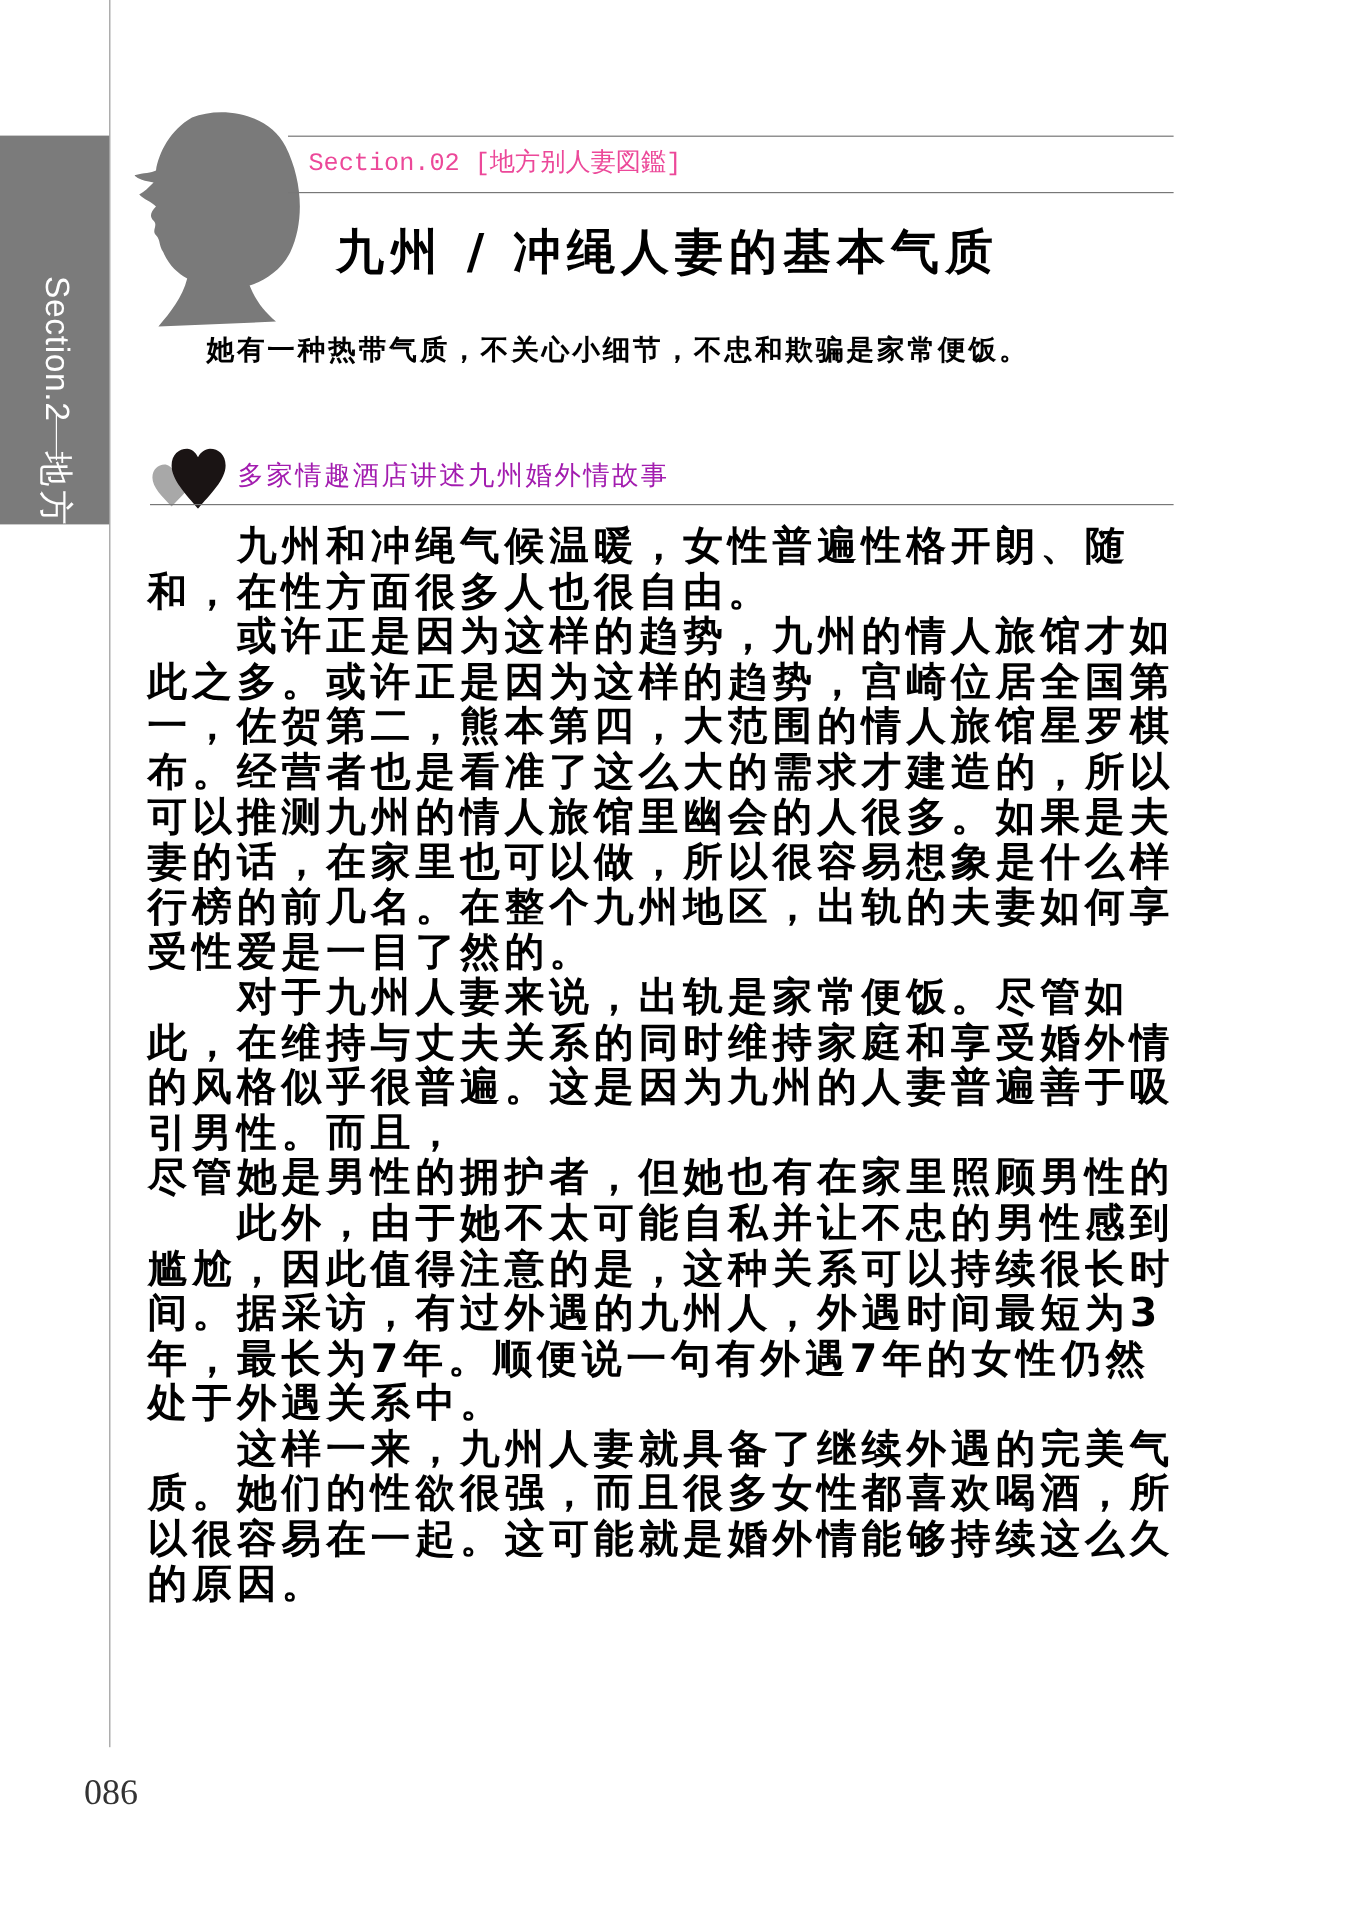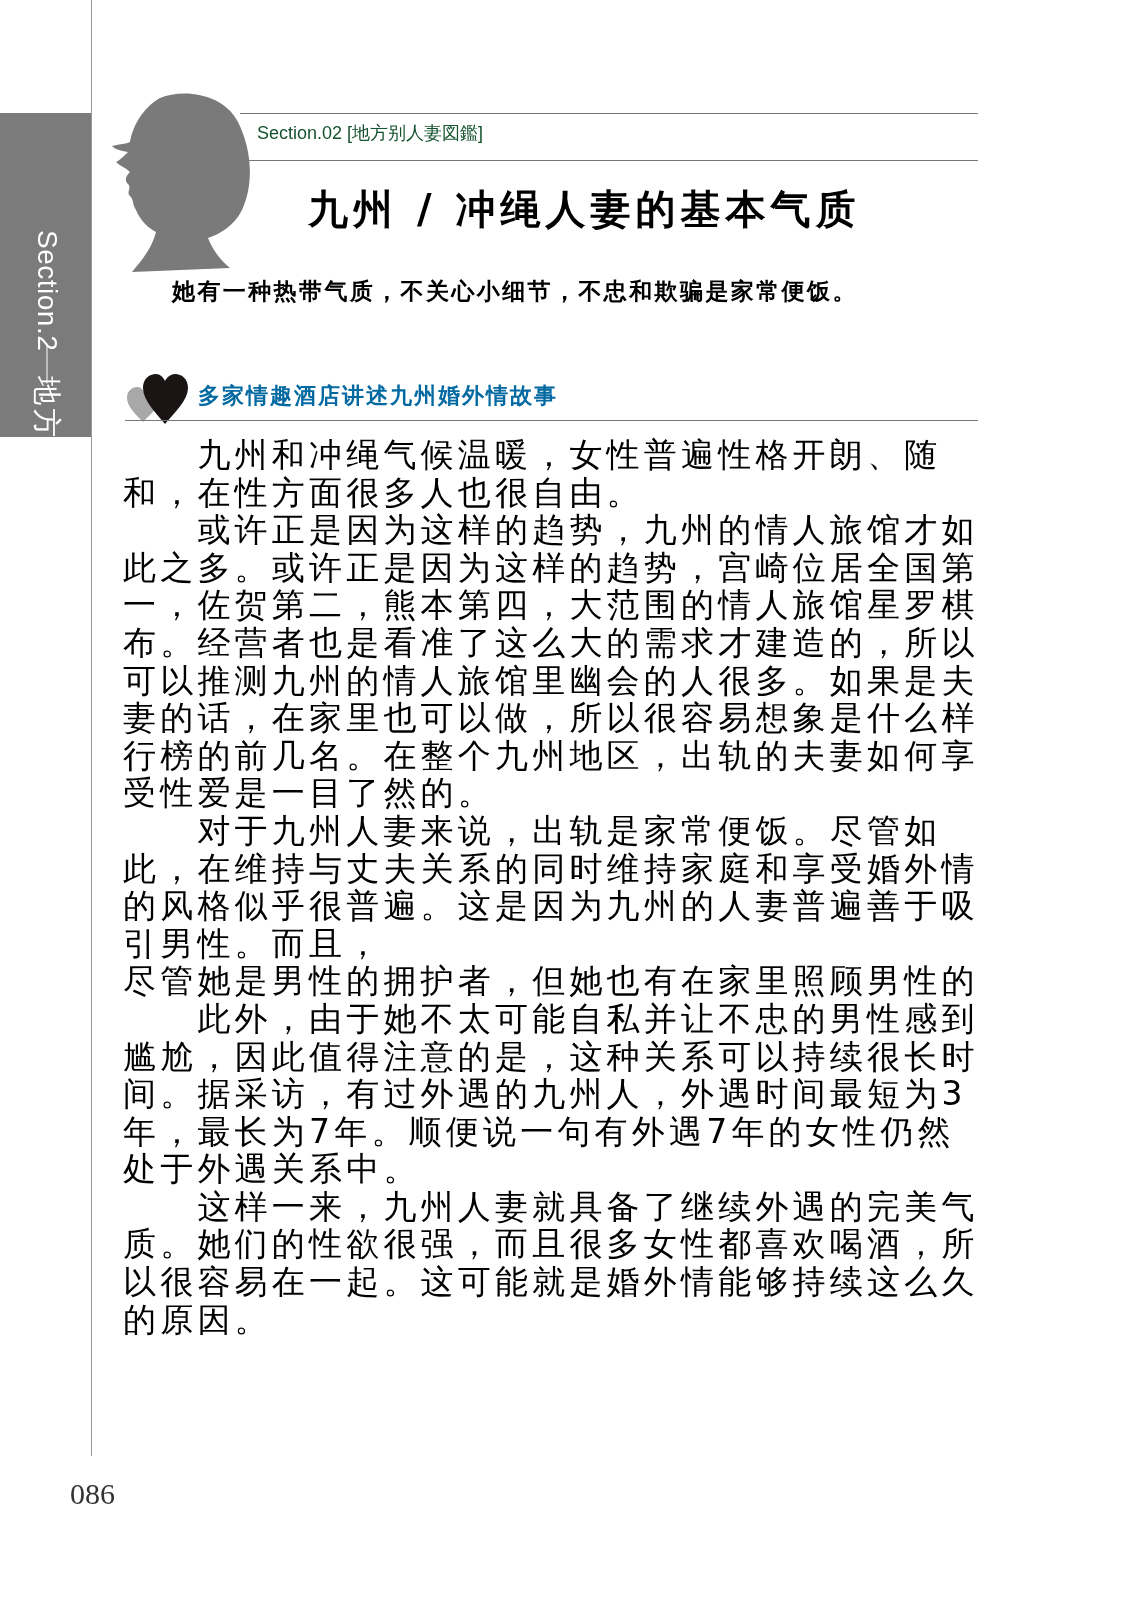--- a/index.html
+++ b/index.html
@@ -7,27 +7,27 @@
        font-family:"DejaVu Sans","Liberation Sans",sans-serif;color:#111;}
   .vline{position:absolute;left:91px;top:0;width:1px;height:1456px;background:#9a9a9a;}
   .side-tab{position:absolute;left:0;top:113px;width:91px;height:324px;background:#7b7b7b;}
   .side-tab-text{position:absolute;left:47px;top:117px;transform-origin:0 0;transform:rotate(90deg) translateY(-50%);
        white-space:nowrap;color:#fff;font-size:30px;line-height:40px;display:flex;align-items:center;}
   .side-tab-text .sec{font-family:"Liberation Sans",sans-serif;font-size:28px;letter-spacing:0.5px;}
   .side-tab-text .sep{display:inline-block;width:1px;height:40px;background:#fff;margin:0 12px;transform:rotate(90deg);}
   .side-tab-text .cat{font-size:29px;letter-spacing:3px;}
   .silhouette{position:absolute;left:112px;top:92px;width:145px;height:185px;}
   .hline{position:absolute;height:1px;background:#777;}
-  .section-label{position:absolute;left:257px;top:121px;font-family:Liberation Sans, sans-serif;font-size:18px;color:#14532d;white-space:nowrap;}
-  .title{position:absolute;left:280px;top:182px;font-size:40px;font-weight:bold;letter-spacing:5px;white-space:nowrap;color:#000;margin-left:28px;}
+  .section-label{position:absolute;left:257px;top:121px;font-family:Liberation Mono, monospace;font-size:21px;color:#ec4899;white-space:nowrap;}
+  .title{position:absolute;left:280px;top:182px;font-size:40px;font-weight:bold;letter-spacing:5px;white-space:nowrap;color:#000;}
   .subtitle{position:absolute;left:143px;top:276px;font-size:23px;font-weight:bold;letter-spacing:2.4px;white-space:nowrap;color:#000;margin-left:29px;}
   .hearts{position:absolute;left:125px;top:372px;width:65px;height:52px;}
-  .sub-heading{position:absolute;left:198px;top:381px;font-size:22px;font-weight:bold;letter-spacing:2px;white-space:nowrap;color:#0369a1;}
+  .sub-heading{position:absolute;left:198px;top:381px;font-size:22px;font-weight:normal;letter-spacing:2px;white-space:nowrap;color:#a21caf;}
   .body{position:absolute;left:123px;top:436px;width:870px;}
-  .body p{margin:0;font-size:33px;font-weight:normal;line-height:37.6px;letter-spacing:4.2px;white-space:nowrap;color:#000;}
+  .body p{margin:0;font-size:33px;font-weight:bold;line-height:37.6px;letter-spacing:4.2px;white-space:nowrap;color:#000;}
   .page-number{position:absolute;left:70px;top:1477px;font-family:"Liberation Serif",serif;font-size:30px;color:#333;}
 </style>
 </head>
 <body>
 
 <div class="vline"></div>
 
 <div class="side-tab">
   <div class="side-tab-text">
     <span class="sec">Section.2</span>

